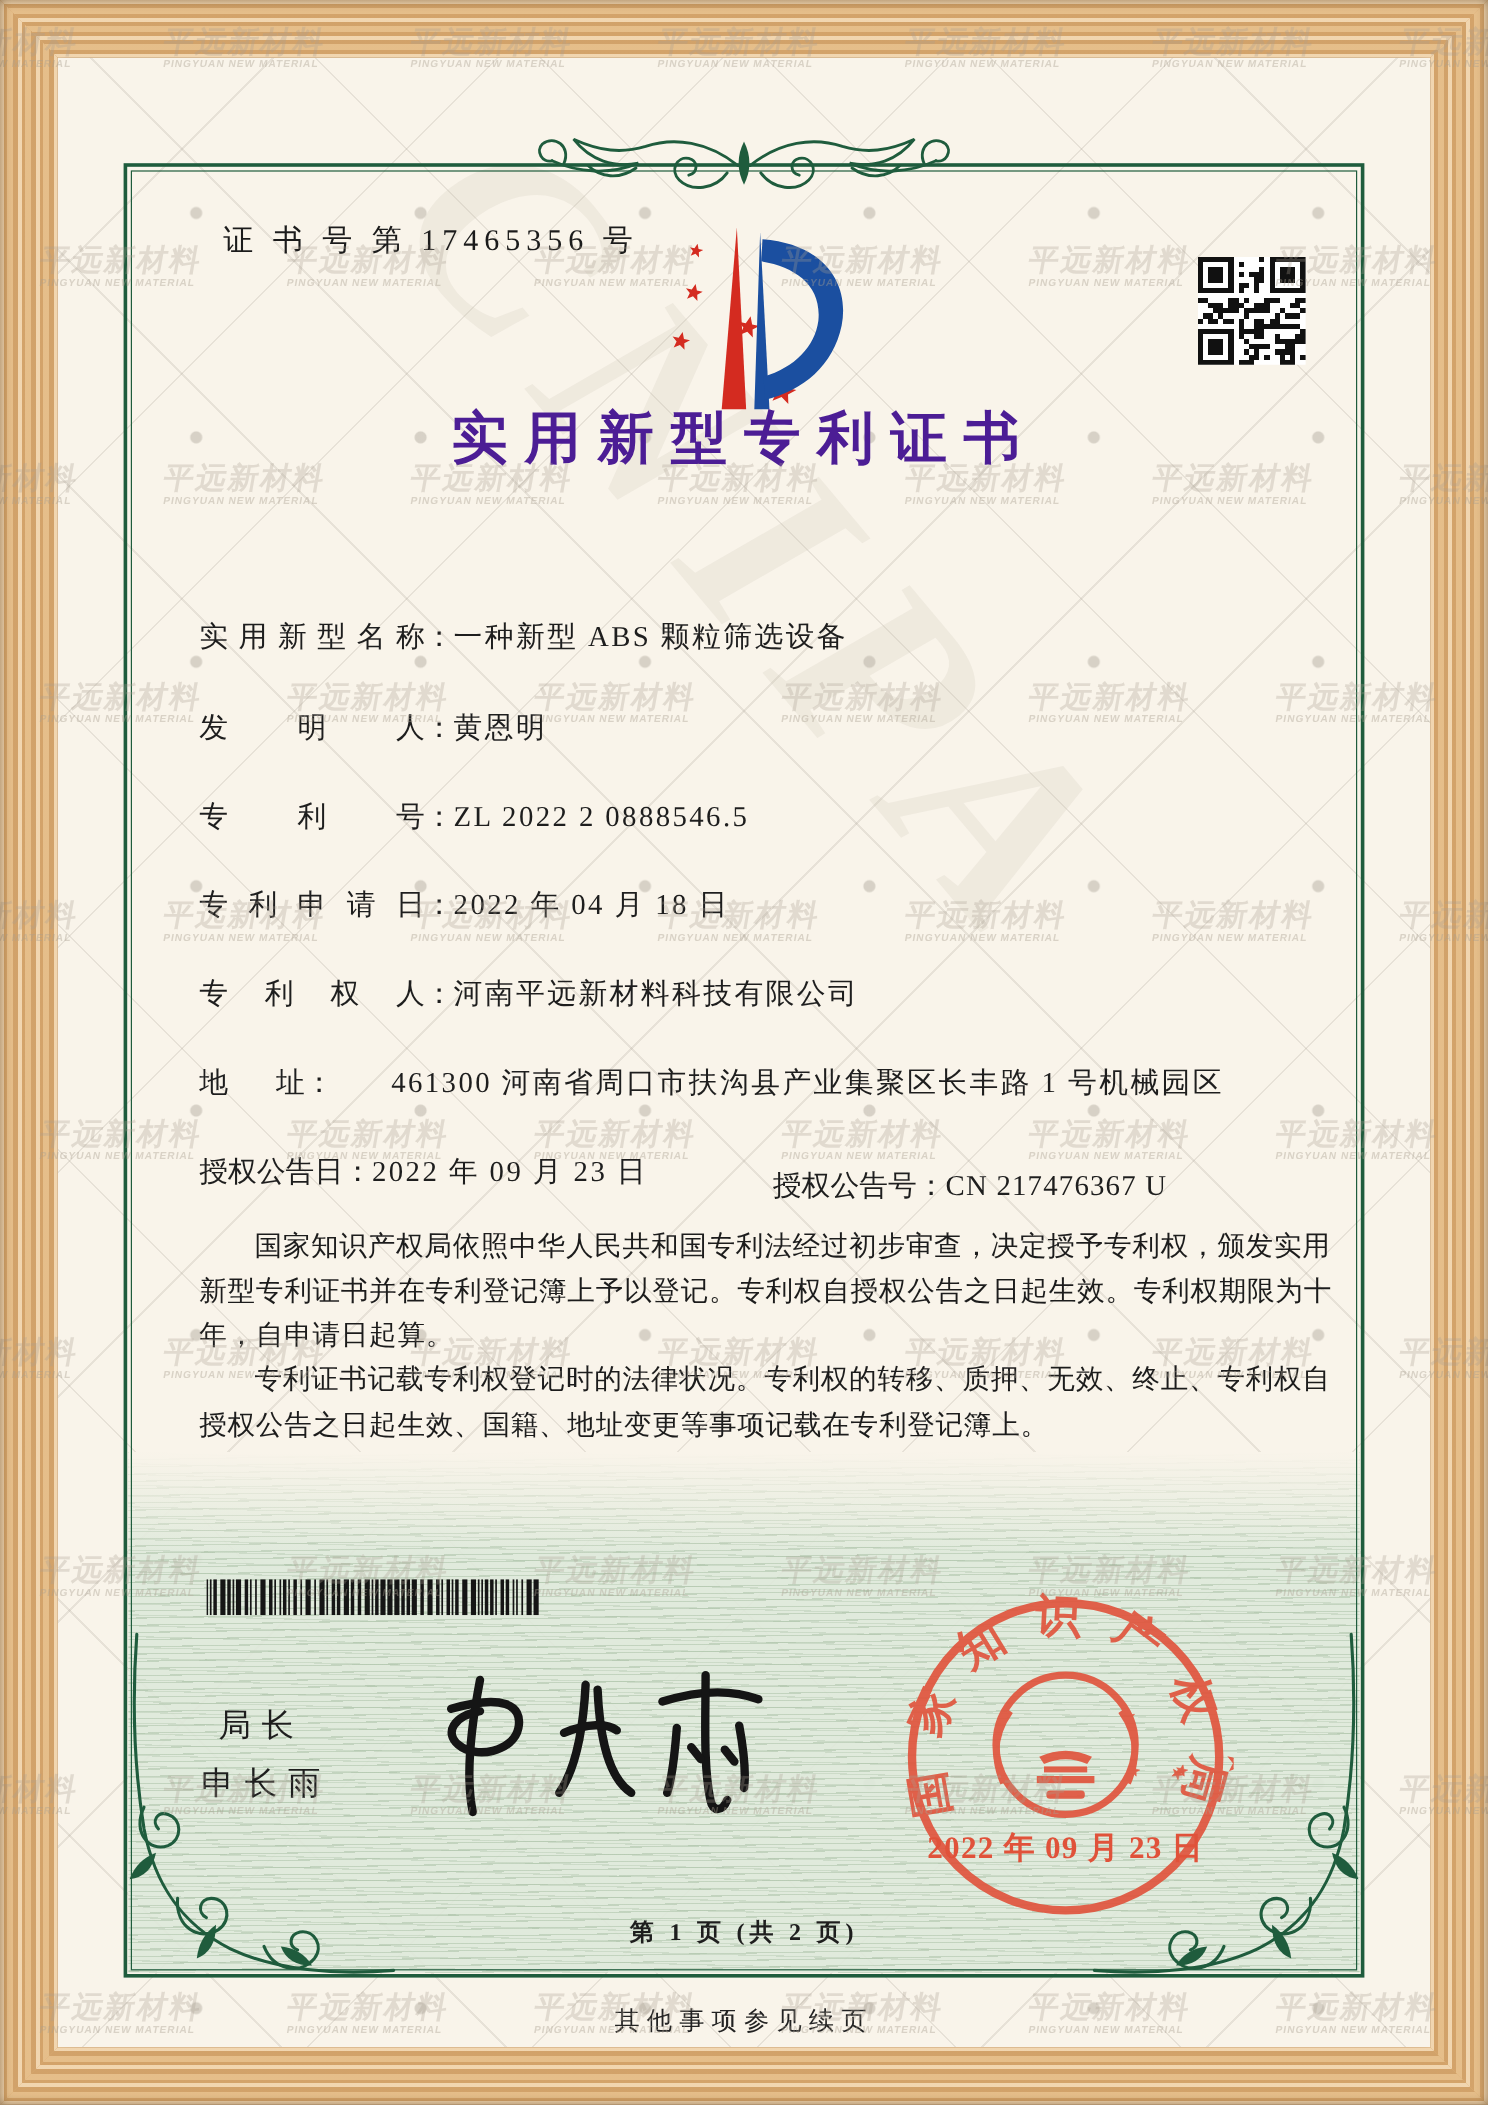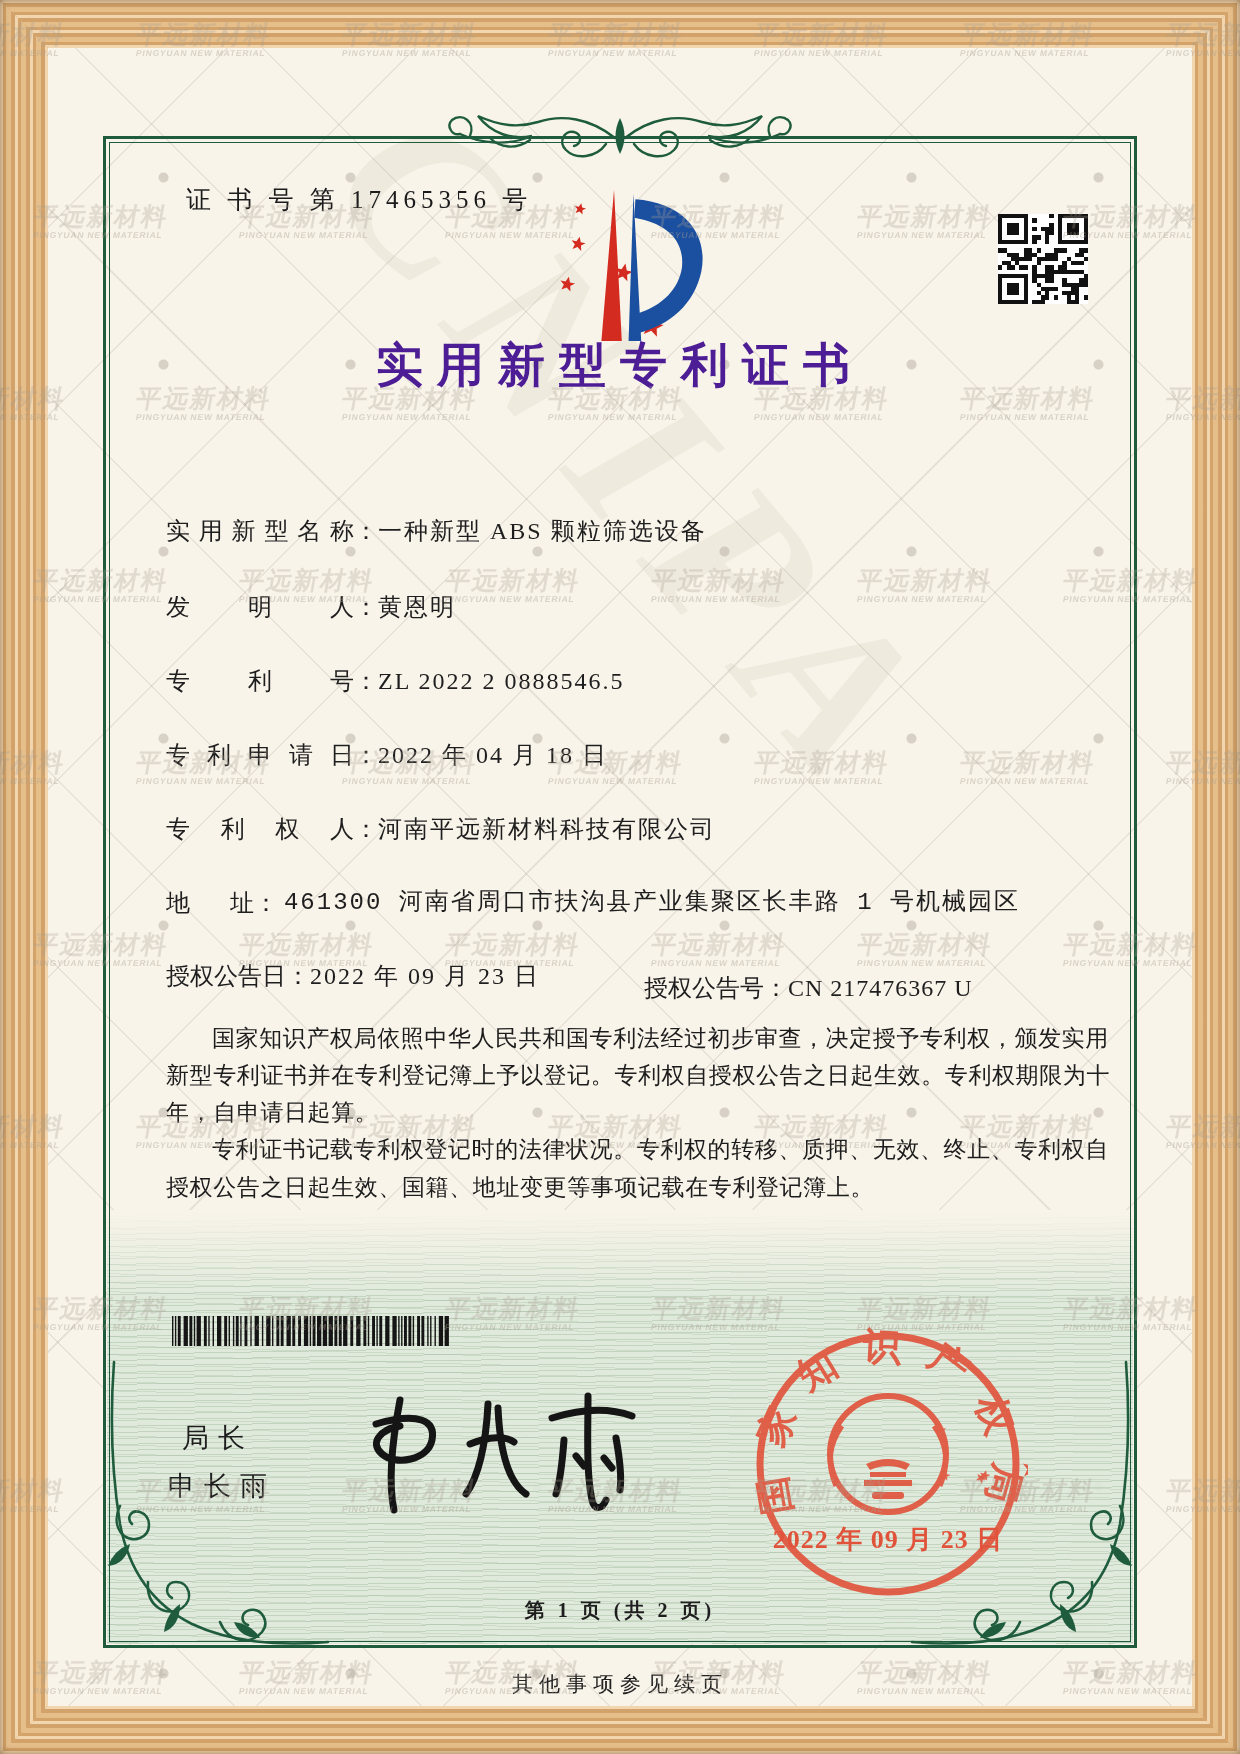--- a/index.html
+++ b/index.html
@@ -57,21 +57,21 @@
   .cert-no{position:absolute;left:186px;top:183px;font-size:25px;letter-spacing:5px;color:#1b1b1b;}
   .logo{position:absolute;left:486px;top:178px;}
   .qr{position:absolute;left:998px;top:214px;}
   .title{position:absolute;left:0;right:0;top:334px;text-align:center;font-size:47px;font-weight:bold;
     letter-spacing:14px;color:#4c1d95;}
   .frow{position:absolute;left:166px;width:960px;display:flex;font-size:24px;line-height:34px;}
   .flabel{flex:none;width:188px;text-align:justify;text-align-last:justify;}
   .frow.addr .flabel{width:88px;}
   .fcolon{flex:none;}
   .fvalue{letter-spacing:2px;text-align:right;}
-  .frow.addr .fvalue{width:742px;font-family:Liberation Mono, monospace;}
+  .frow.addr .fvalue{width:742px;}
   .r1{top:514px}.r2{top:590px}.r3{top:664px}.r4{top:738px}.r5{top:812px}.r6{top:886px}
   .grant{position:absolute;left:166px;top:960px;width:960px;font-size:24px;}
   .grant .right{position:absolute;left:478px;top:12px;}
   .paras{position:absolute;left:166px;top:1020px;width:944px;font-size:23px;line-height:1.615;
     letter-spacing:.6px;color:#1c1c1c;}
   .paras p{text-indent:2em;}
   .barcode{position:absolute;left:172px;top:1316px;}
   .officer-role{position:absolute;left:182px;top:1420px;font-size:27px;letter-spacing:9px;}
   .officer-name{position:absolute;left:168px;top:1468px;font-size:27px;letter-spacing:9px;}
   .signature{position:absolute;left:348px;top:1382px;}

